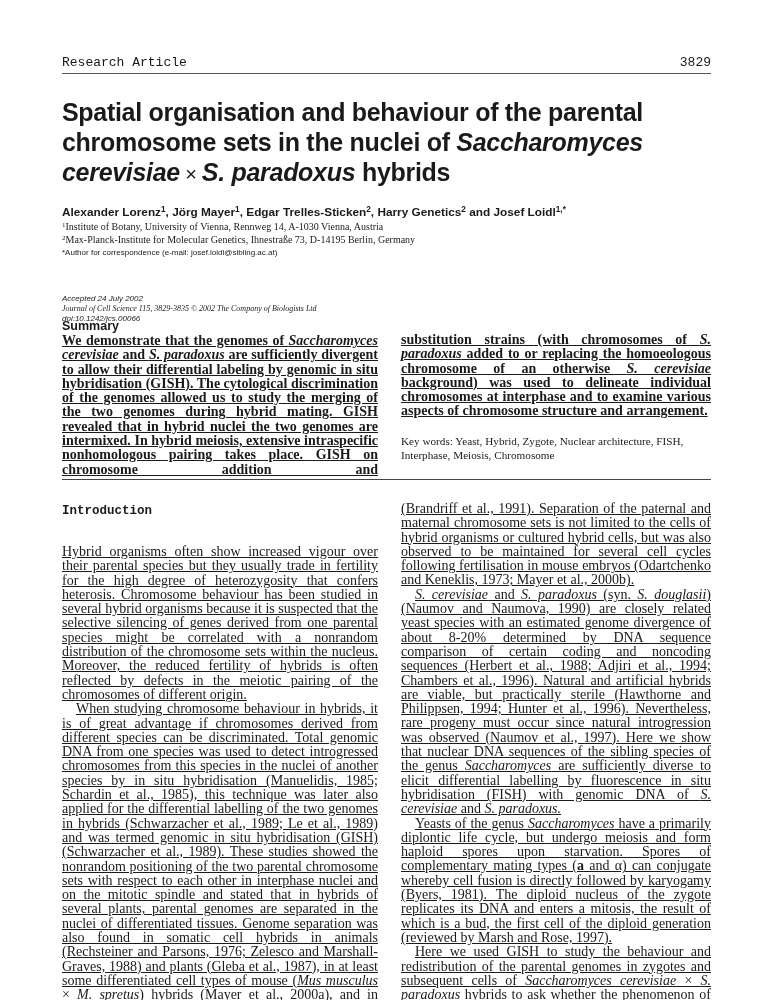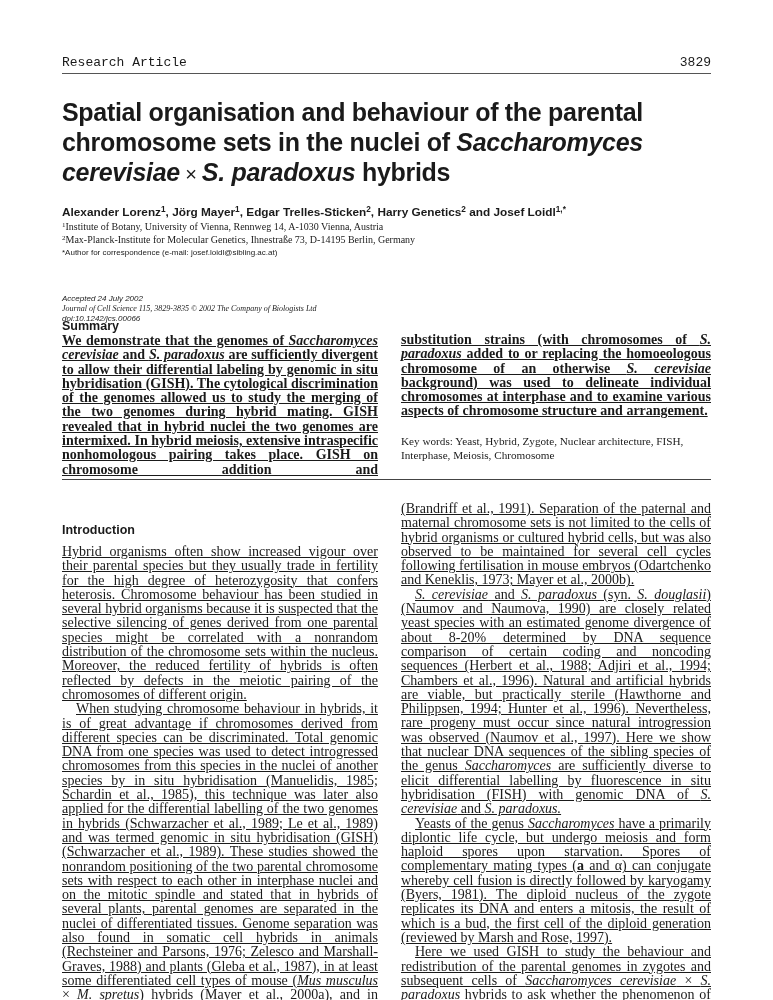--- a/index.html
+++ b/index.html
@@ -20,21 +20,21 @@
   #journal { top: 276px; font-family: Liberation Serif, serif; }
   #doi { top: 286px; }
   #summary-head { position: absolute; left: 62px; top: 319px; font-family: "Liberation Sans", sans-serif; font-weight: bold; font-size: 12.5px; }
   .col { position: absolute; font-family: "Liberation Serif", serif; font-size: 14px; line-height: 14.3px; text-align: justify; text-decoration: underline; }
   .col p { margin: 0; }
   .bold { font-weight: bold; }
   #summary-left { left: 62px; top: 334px; width: 316px; }
   #summary-right { left: 401px; top: 333px; width: 310px; }
   #keywords { position: absolute; left: 401px; top: 434px; width: 310px; font-family: "Liberation Serif", serif; font-size: 11.2px; line-height: 14px; }
   #rule { position: absolute; left: 62px; top: 479px; width: 649px; height: 0; border-top: 1px solid #444; }
-  #intro-head { position: absolute; left: 62px; top: 504px; font-family: Liberation Sans, sans-serif; font-weight: bold; font-size: 12.5px; margin-top: 19px; }
+  #intro-head { position: absolute; left: 62px; top: 504px; font-family: Liberation Mono, monospace; font-weight: bold; font-size: 12.5px; }
   #intro-left { left: 62px; top: 545px; width: 316px; }
   #intro-right { left: 401px; top: 502px; width: 310px; }
   .indent { text-indent: 14px; }
   .justify-last { text-align-last: justify; }
 </style>
 </head>
 <body>
 
 <div id="running-head">
   <span class="left">Research Article</span>

